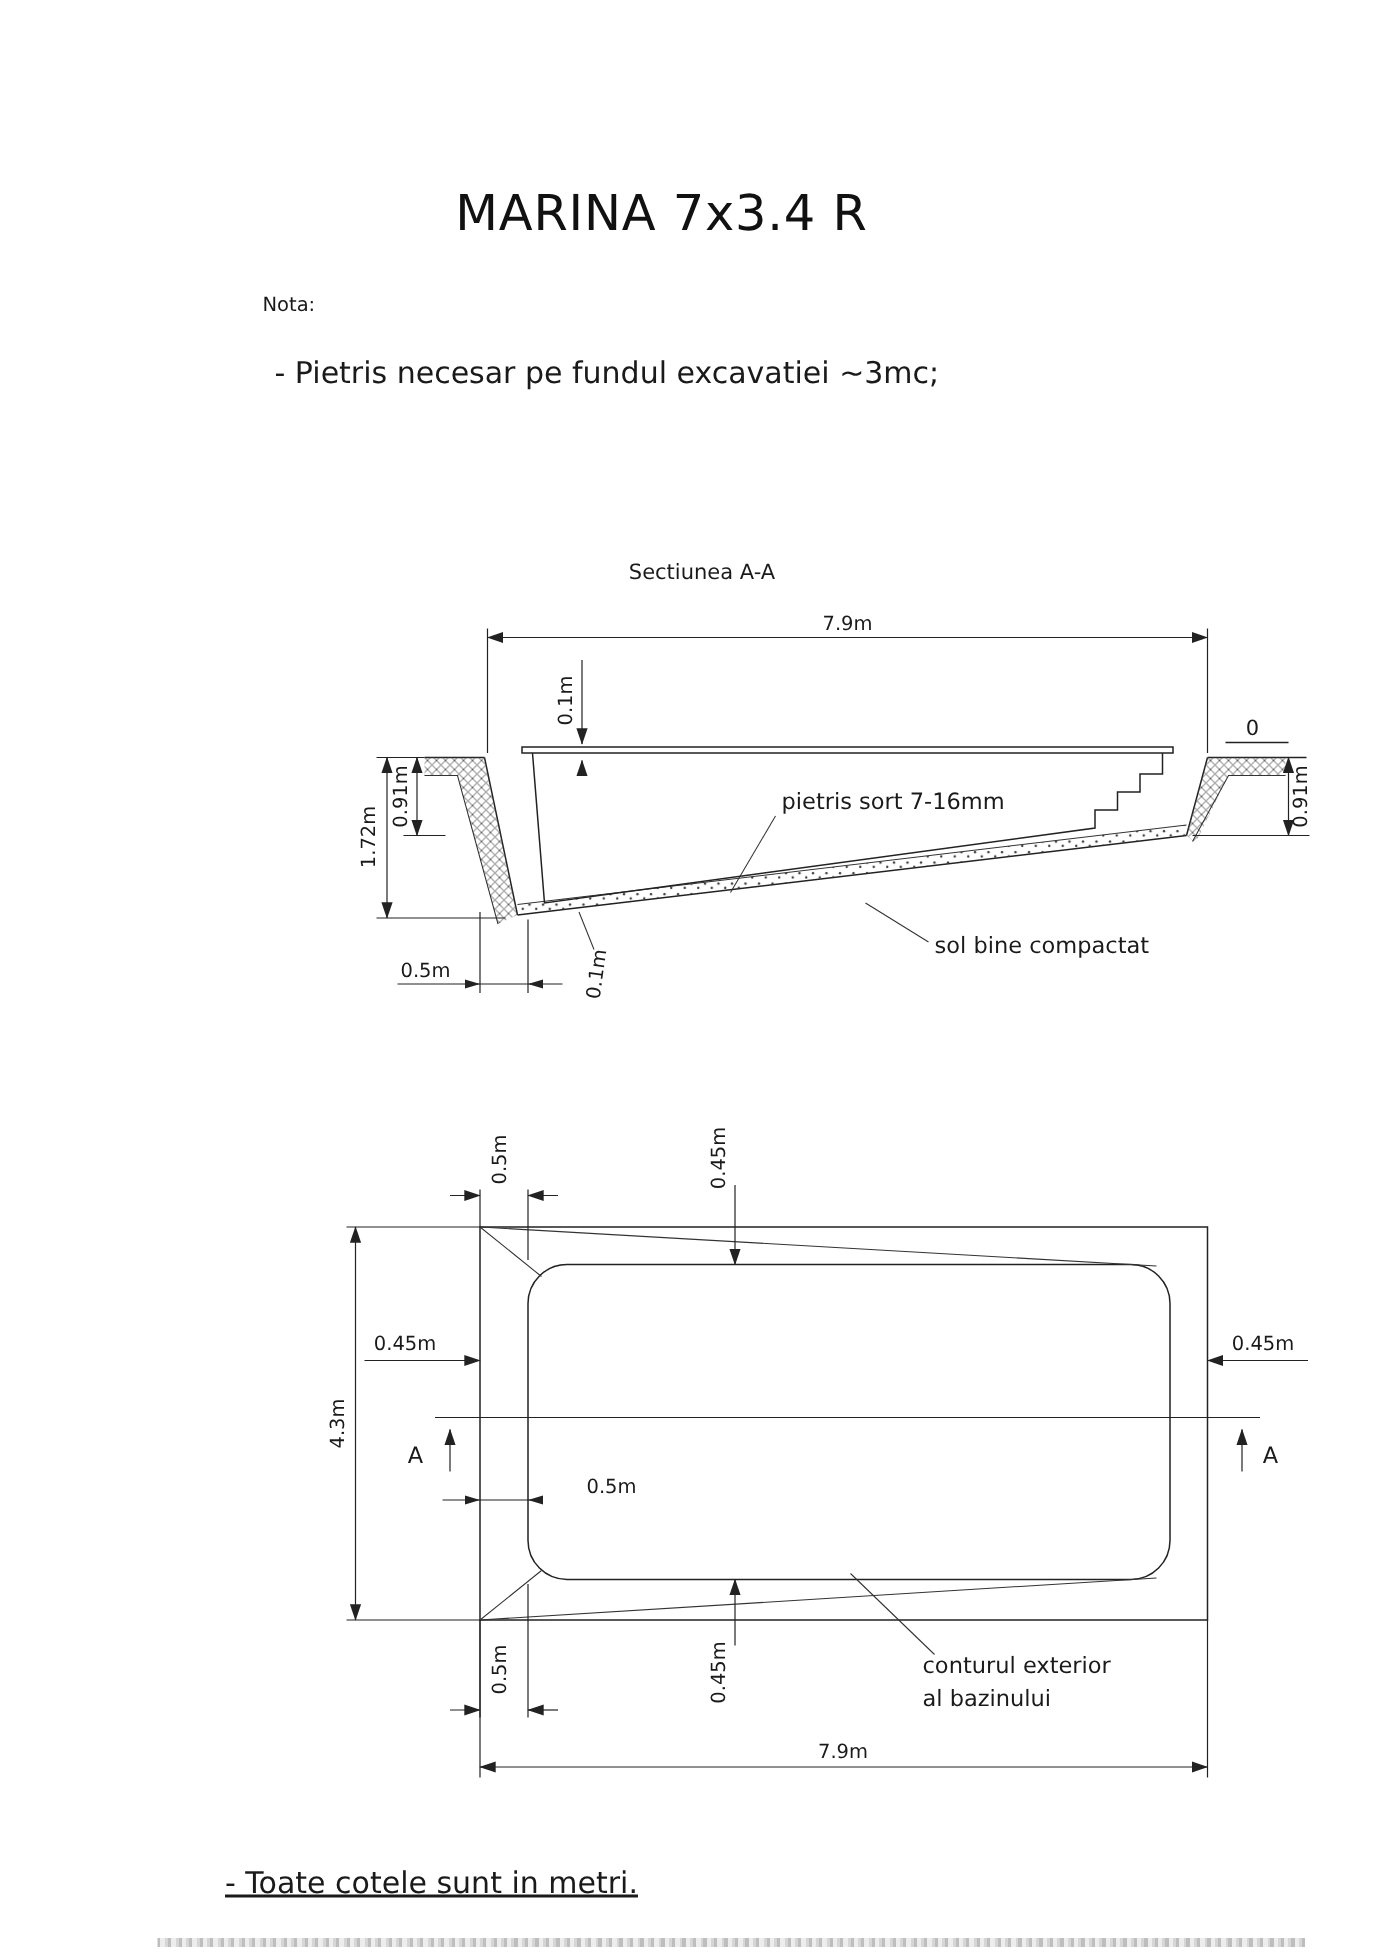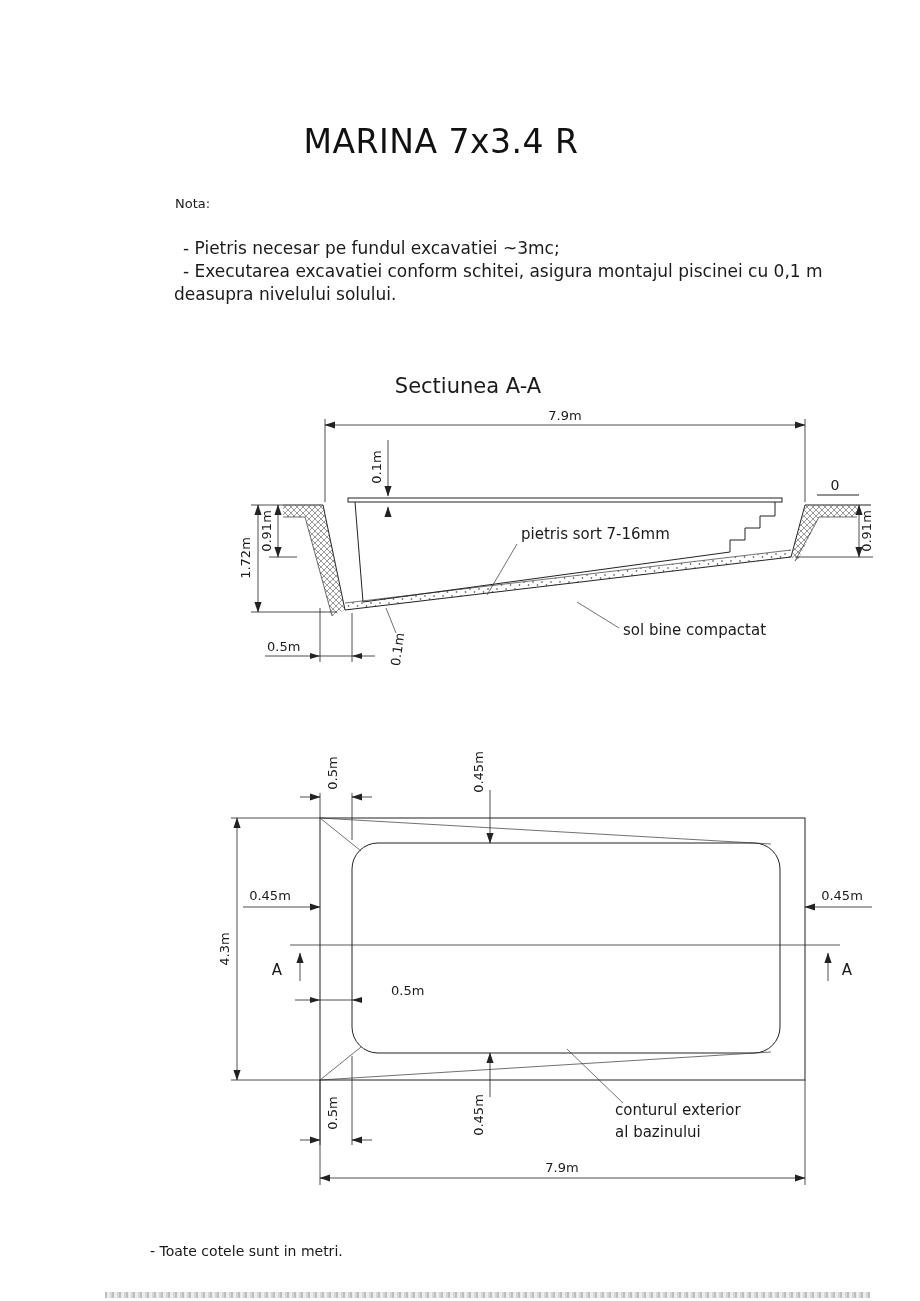--- a/index.html
+++ b/index.html
@@ -1,44 +1,43 @@
 <!DOCTYPE html>
 <html><head>
 <meta charset="utf-8">
 <style>
   html,body{margin:0;padding:0;background:#fff;}
   body{font-family:"DejaVu Sans","Liberation Sans",sans-serif;color:#1a1a1a;}
   .page{position:relative;width:920px;height:1301px;background:#ffffff;overflow:hidden;}
   .abs{position:absolute;}
   .title{font-size:33px;letter-spacing:.5px;color:#111;white-space:nowrap;}
   .nota{font-size:13px;}
-  .notes{font-size:17px;line-height:23px;}
+  .notes{font-size:20px;line-height:23px;}
   .notes .item{text-indent:9px;}
-  .sec-head{font-size:21px;}
-  .footer{font-size:14px;}
+  .sec-head{font-size:14px;}
+  .footer{font-size:20px;text-decoration:underline;}
   svg text{font-family:"DejaVu Sans","Liberation Sans",sans-serif;fill:#1a1a1a;}
   .ln{stroke:#222;stroke-width:1;fill:none;}
   .thin{stroke:#333;stroke-width:.7;fill:none;}
   .dim{stroke:#222;stroke-width:.8;fill:none;}
   .dtxt{font-size:13px;}
   .ltxt{font-size:15px;}
   .artifact{background:repeating-linear-gradient(90deg,#8a8a8a 0 2px,#e0e0e0 2px 5px,#b5b5b5 5px 7px);opacity:.55;filter:blur(.4px);}
 </style>
 </head>
 <body>
 
 <div class="page">
 
   <div class="abs title" style="left:441px;top:122px;transform:translateX(-50%);">MARINA 7x3.4 R</div>
 
   <div class="abs nota" style="left:175px;top:196px;">Nota:</div>
 
   <div class="abs notes" style="left:174px;top:237px;width:662px;">
     <div class="item">- Pietris necesar pe fundul excavatiei ~3mc;</div>
-    <div class="item">- Executarea excavatiei conform schitei, asigura montajul piscinei cu 0,1 m deasupra nivelului solului.</div>
   </div>
 
   <div class="abs sec-head" style="left:468px;top:374px;transform:translateX(-50%);">Sectiunea A-A</div>
 
   <svg class="abs" style="left:225px;top:405px;" width="660" height="280" viewBox="0 0 660 280">
     <defs>
       <marker id="arw" viewBox="0 0 10 8" refX="9.5" refY="4" markerWidth="11" markerHeight="9" orient="auto-start-reverse" markerUnits="userSpaceOnUse">
         <path d="M0,0.6 L10,4 L0,7.4 Z" fill="#222"></path>
       </marker>
       <pattern id="hatch" width="6" height="6" patternUnits="userSpaceOnUse">

